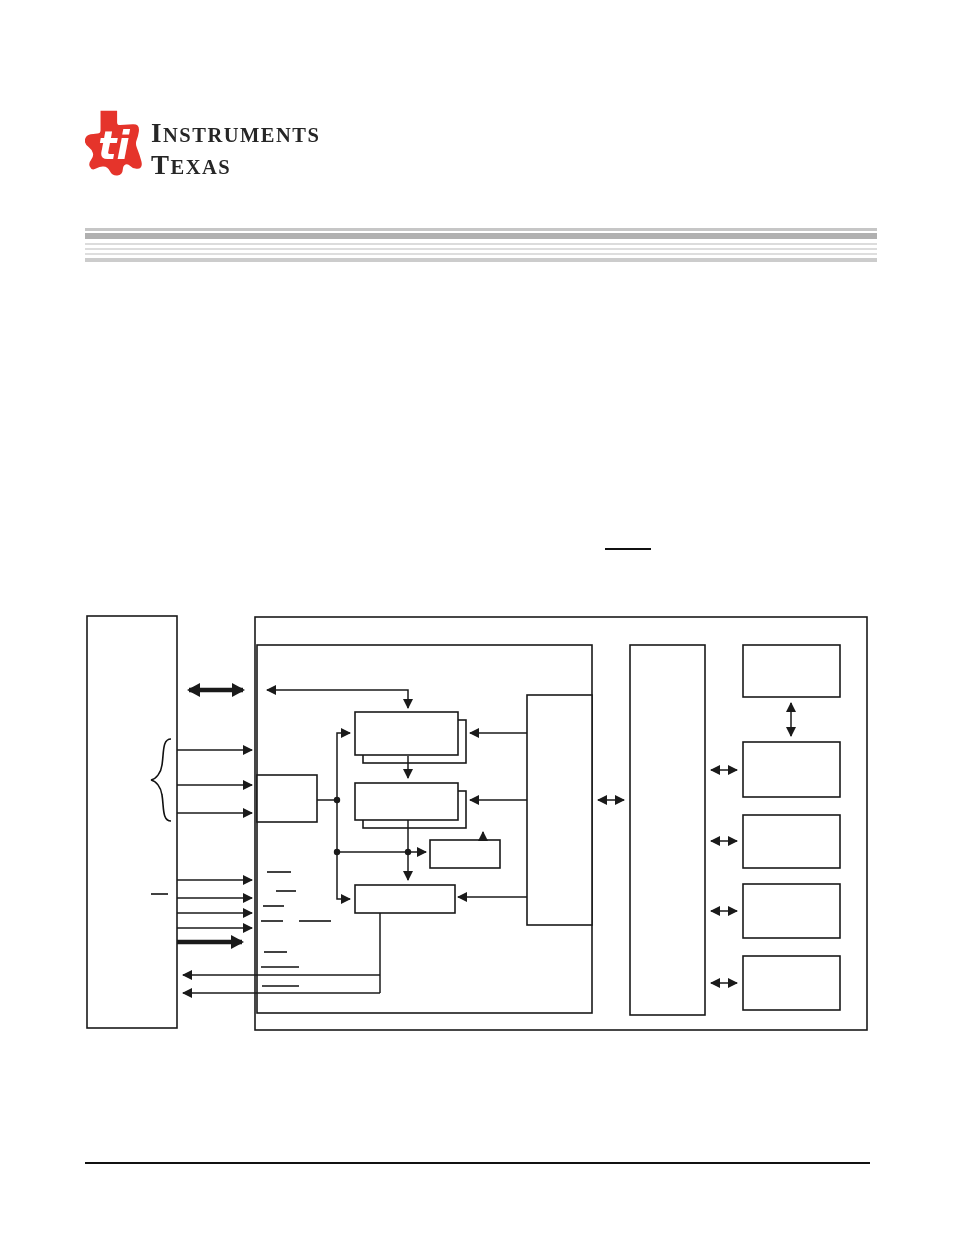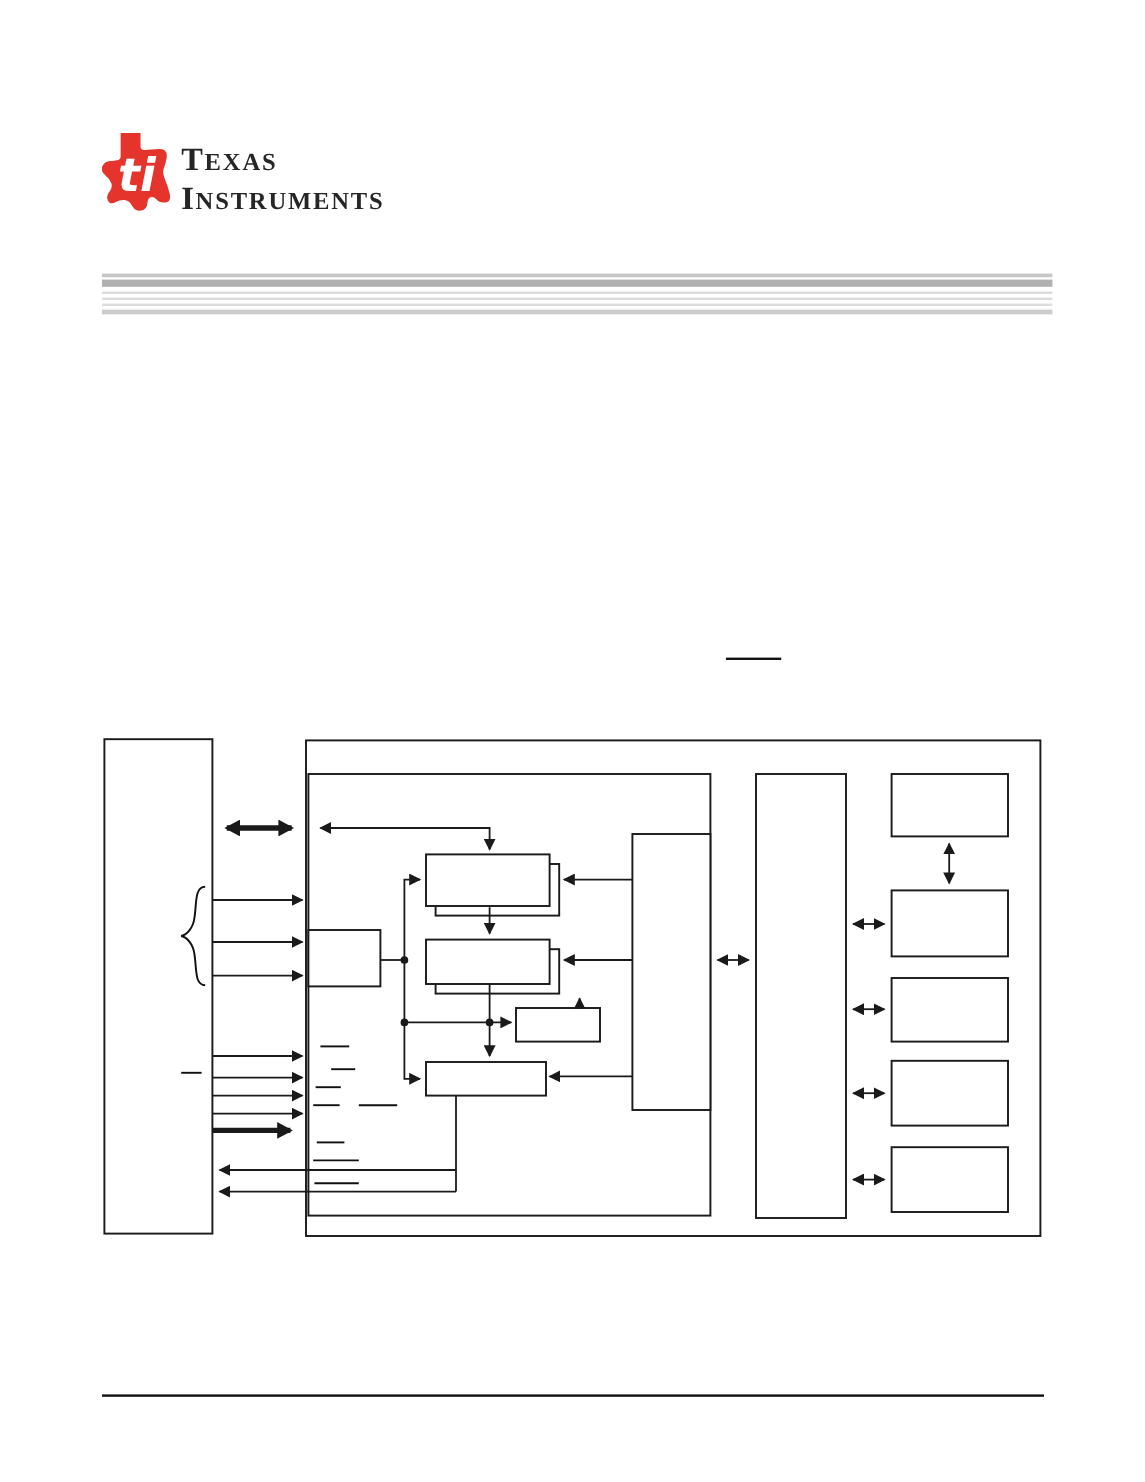--- a/index.html
+++ b/index.html
@@ -46,22 +46,22 @@
   <div class="logo">
     <svg class="logo-mark" viewBox="0 0 56 72">
       <path d="M15,2 H31 V13 q0,3 3,2.8 L46,15 q7,-0.5 6,7 q-0.7,5 -2.2,8.5 q-1.3,3 0.2,7
                q3,7.5 4.5,13.5 q1.5,6.5 -3.8,7 q-4.5,0.4 -7,-2.6 q-2.2,-2.6 -4.6,-1.6
                q-2.4,1 -2.6,4.8 q-0.3,5.4 -5.4,5.9 q-4.6,0.4 -7,-4.2 q-2.2,-4.2 -6.3,-4.4
                q-3.6,-0.2 -6.6,1.6 q-4.8,2.8 -6.6,-1.6 q-1.4,-3.4 1.2,-6.4 q2.8,-3.2 1.8,-6.8
                q-1,-3.4 -4.4,-6 q-5,-3.8 -2.6,-8.6 q1.8,-3.6 7.4,-3.6 L12,24 q3,-0.2 3,-3.2 Z" fill="#e5342b"></path>
       <text x="28" y="49" text-anchor="middle" fill="#ffffff" font-family="DejaVu Sans, sans-serif" font-size="37" font-style="italic" font-weight="bold">ti</text>
     </svg>
     <div class="wordmark">
+      <span class="wm-line"><span class="wm-initial">I</span><span class="wm-rest">NSTRUMENTS</span></span>
       <span class="wm-line"><span class="wm-initial">T</span><span class="wm-rest">EXAS</span></span>
-      <span class="wm-line"><span class="wm-initial">I</span><span class="wm-rest">NSTRUMENTS</span></span>
     </div>
   </div>
 
   <div class="rules">
     <div class="rule r1"></div>
     <div class="rule r2"></div>
     <div class="rule r3"></div>
     <div class="rule r4"></div>
     <div class="rule r5"></div>
     <div class="rule r6"></div>

